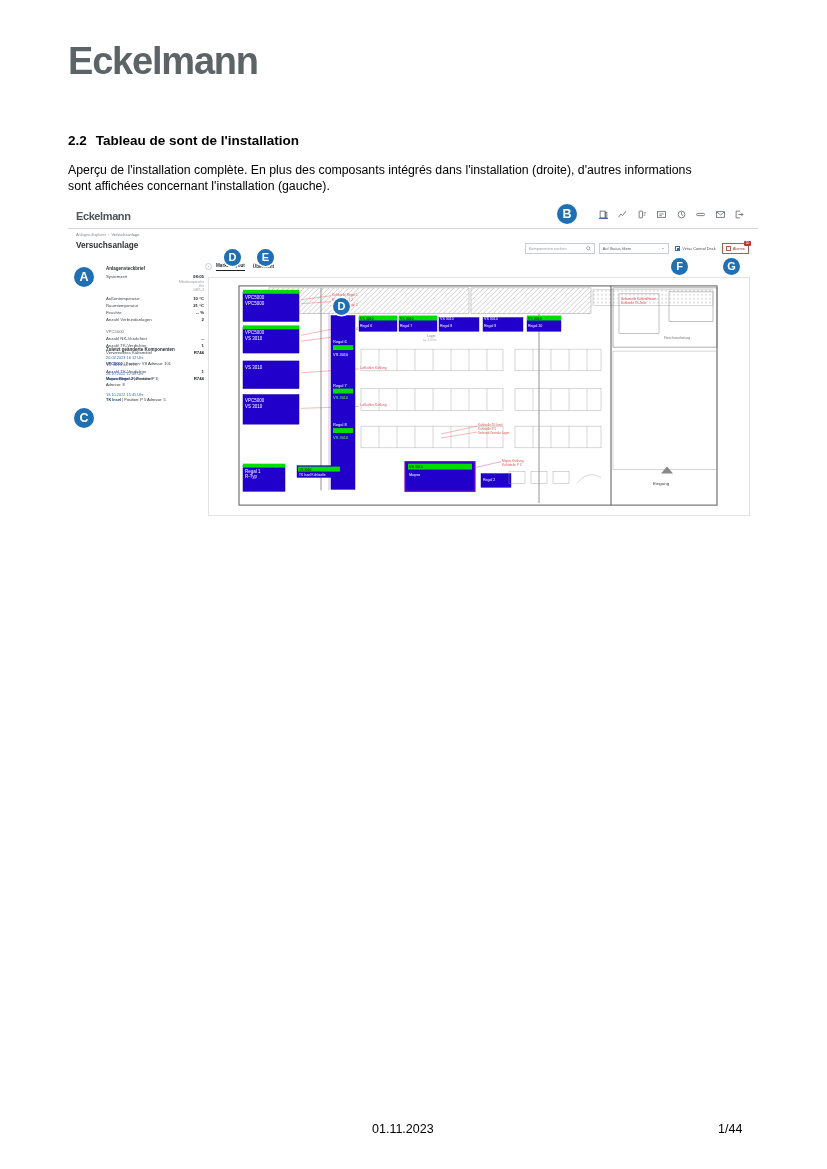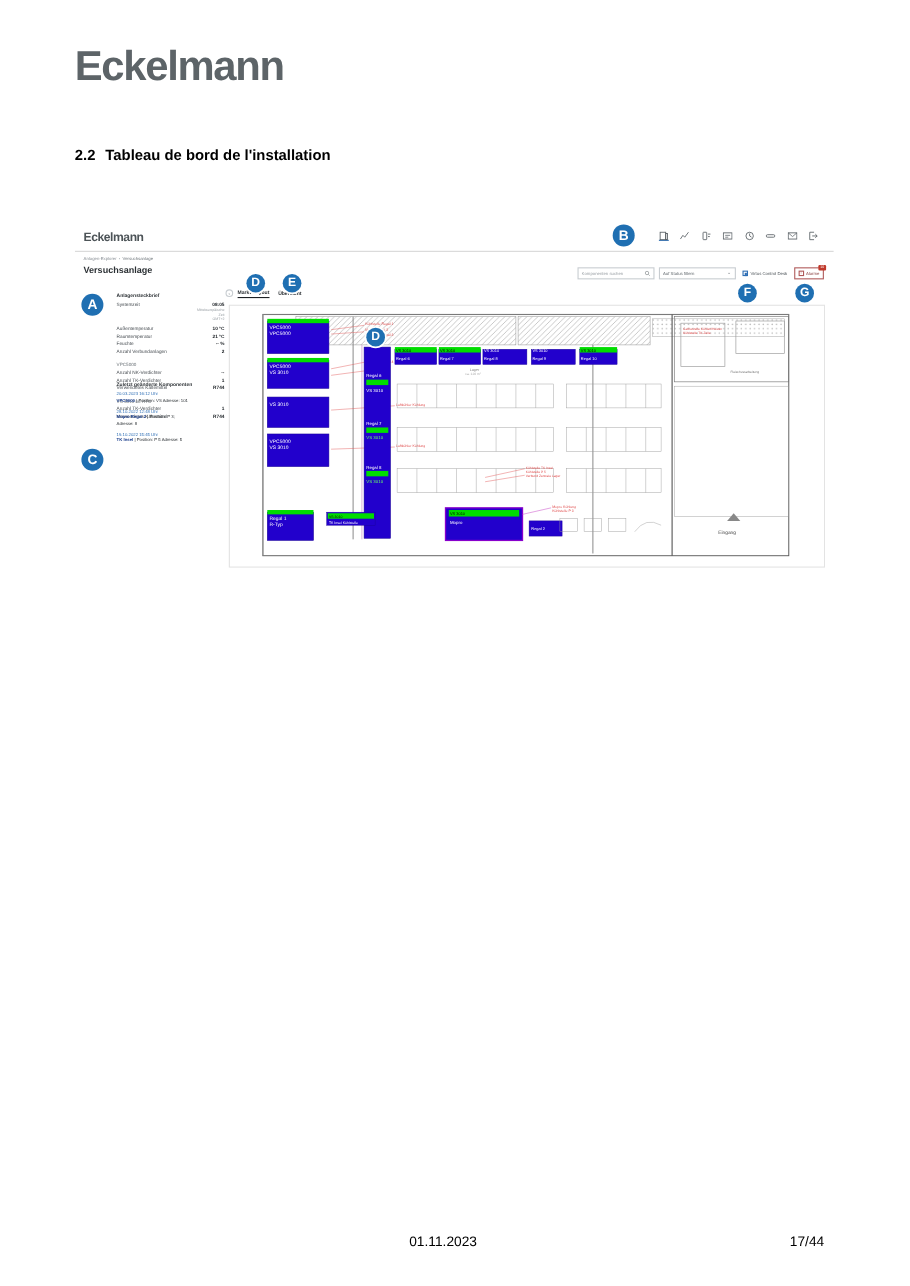--- a/index.html
+++ b/index.html
@@ -143,23 +143,24 @@
   .bub.sm { width:17px; height:17px; line-height:17px; font-size:11px; }
 </style>
 </head>
 <body>
 
 <div class="page">
 
   <div class="brand-logo">Eckelmann</div>
 
   <div class="sec-heading">
-    <span class="num">2.2</span><span>Tableau de bord de l'installation</span>
+    <span class="num">2.2</span><span>Tableau de sont de l'installation</span>
   </div>
 
+  <div class="sec-para">Aperçu de l'installation complète. En plus des composants intégrés dans l'installation (droite), d'autres informations sont affichées concernant l'installation (gauche).</div>
 
   <div class="shot">
 
     <div class="shot-header">
       <div class="shot-logo">Eckelmann</div>
       <div class="hdr-icons">
         <span class="ic ic-active">
             <svg viewBox="0 0 16 16">
               <rect x="2" y="2" width="9" height="12" fill="none" stroke="#5a6166" stroke-width="1.4"></rect>
               <rect x="11" y="4" width="3" height="10" fill="none" stroke="#5a6166" stroke-width="1.4"></rect>
@@ -544,15 +545,15 @@
   <div class="bub" style="left:74px; top:267px;">A</div>
   <div class="bub" style="left:557px; top:204px;">B</div>
   <div class="bub" style="left:74px; top:408px;">C</div>
   <div class="bub sm" style="left:224px; top:249px;">D</div>
   <div class="bub sm" style="left:333px; top:298px;">D</div>
   <div class="bub sm" style="left:257px; top:249px;">E</div>
   <div class="bub sm" style="left:671px; top:258px;">F</div>
   <div class="bub sm" style="left:723px; top:258px;">G</div>
 
   <div class="footer-date">01.11.2023</div>
-  <div class="footer-page">17/44</div>
+  <div class="footer-page">1/44</div>
 
 </div>
 
 </body></html>

